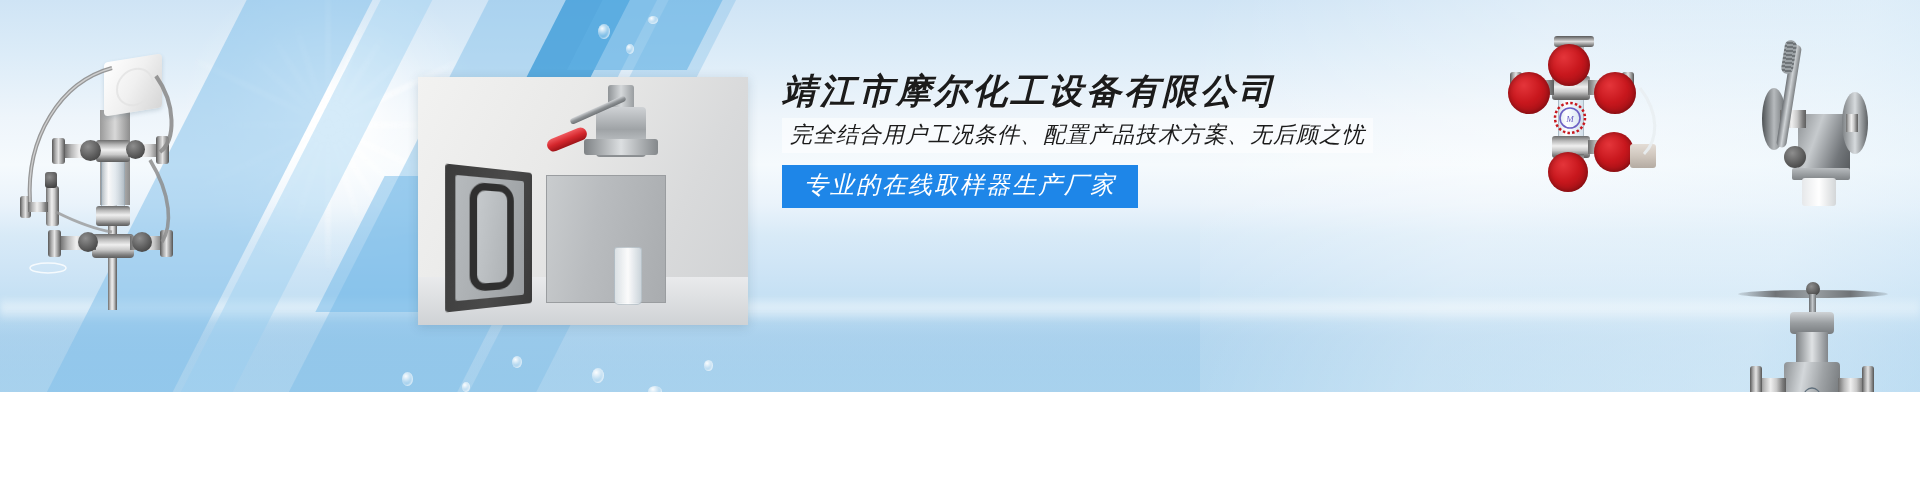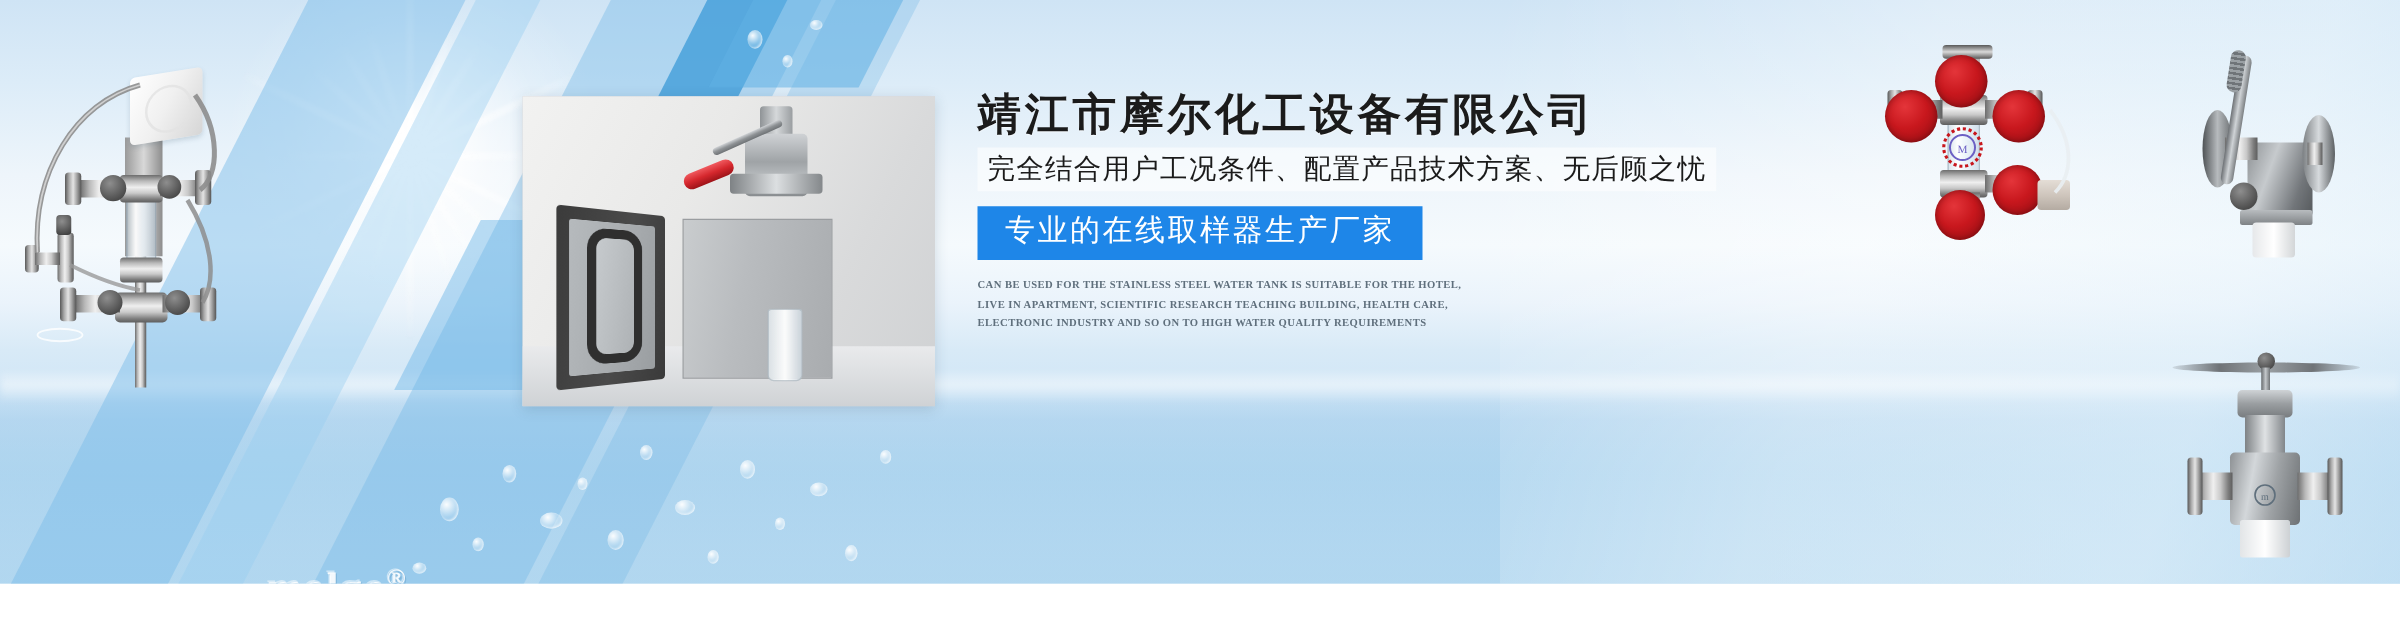--- a/index.html
+++ b/index.html
@@ -8,33 +8,34 @@
     padding: 0;
     background: #ffffff;
   }
   body {
     font-family: "Liberation Sans", "DejaVu Sans", sans-serif;
   }
 
   #banner {
     position: relative;
     width: 1920px;
-    height: 467px;
+    height: 392px;
     overflow: hidden;
     background: linear-gradient(180deg,
         #cfe4f5 0%,
         #dcecf8 14%,
         #eef5fb 30%,
         #f5fafd 42%,
         #eaf3fb 52%,
         #d8eaf7 60%,
         #cfe5f6 68%,
         #c2dff3 78%,
         #b6d8f0 90%,
         #aed4ee 100%);
+    font-style: italic;
   }
 
   
   .bg-layer { position: absolute; pointer-events: none; }
 
   .horizon {
     left: 0; right: 0; top: 300px; height: 200px;
     background: linear-gradient(180deg,
         rgba(150,198,232,0.00) 0%,
         rgba(142,193,230,0.35) 18%,
@@ -408,21 +409,20 @@
     <div class="ph ph-door">
       <div class="ph-door-inner"></div>
       <div class="ph-door-slot"></div>
     </div>
   </div>
 
   <div id="text-block">
     <div id="company-name">靖江市摩尔化工设备有限公司</div>
     <div><span id="subline">完全结合用户工况条件、配置产品技术方案、无后顾之忧</span></div>
     <div><span id="headline-custom">专业的在线取样器生产厂家</span></div>
-    <div id="eng-desc">CAN BE USED FOR THE STAINLESS STEEL WATER TANK IS SUITABLE FOR THE HOTEL, LIVE IN APARTMENT, SCIENTIFIC RESEARCH TEACHING BUILDING, HEALTH CARE, ELECTRONIC INDUSTRY AND SO ON TO HIGH WATER QUALITY REQUIREMENTS</div>
   </div>
 
   <div class="product" style="left:1490px;top:22px;width:200px;height:160px;">
     <div class="glass-tube" style="position:absolute;left:68px;top:76px;width:24px;height:48px;"></div>
     <div class="metal-h" style="position:absolute;left:62px;top:54px;width:38px;height:24px;border-radius:3px;"></div>
     <div class="metal-h" style="position:absolute;left:62px;top:114px;width:38px;height:22px;border-radius:3px;"></div>
     <div class="metal-v" style="position:absolute;left:30px;top:58px;width:34px;height:15px;"></div>
     <div class="metal-v" style="position:absolute;left:98px;top:58px;width:34px;height:15px;"></div>
     <div class="metal-v" style="position:absolute;left:98px;top:118px;width:34px;height:14px;"></div>
     <div class="metal-h" style="position:absolute;left:74px;top:18px;width:20px;height:38px;"></div>

